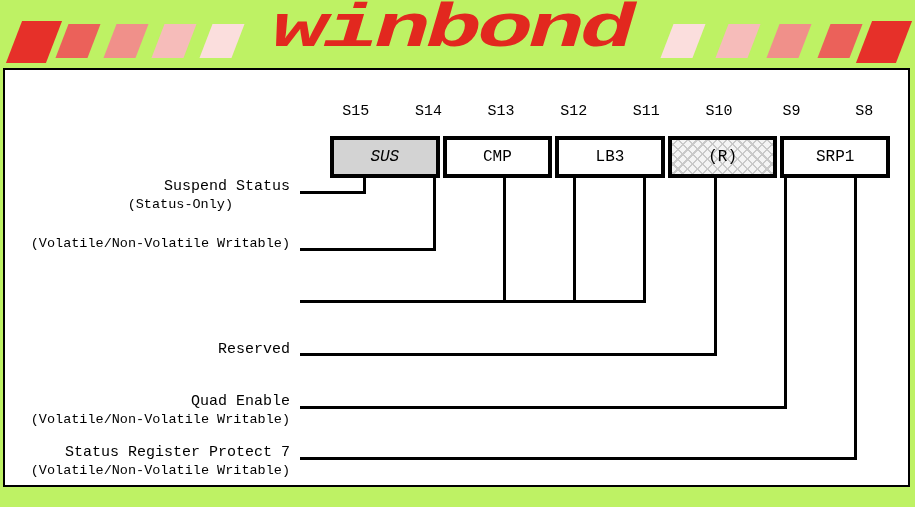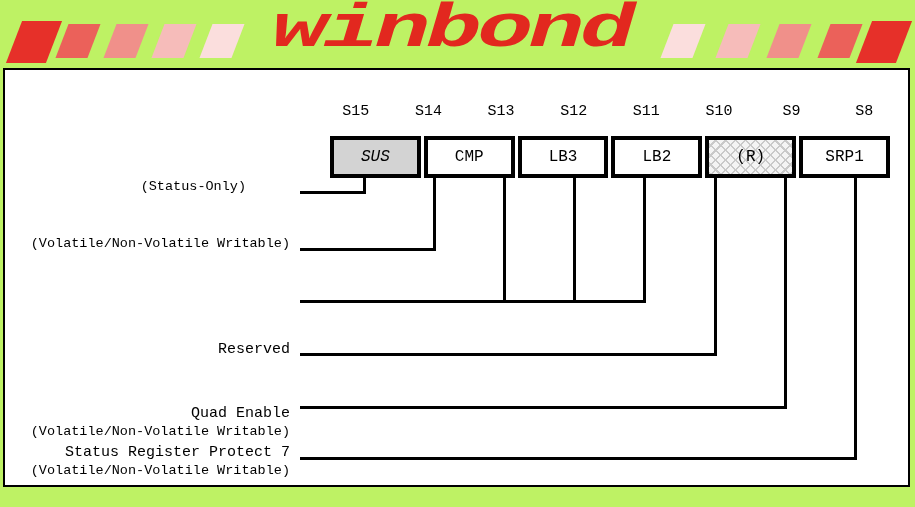--- a/index.html
+++ b/index.html
@@ -37,21 +37,21 @@
       repeating-linear-gradient(-45deg,#c9c9c9 0 1.5px,transparent 1.5px 7px);
   }
   
   .hline,.vline{position:absolute;background:#000;}
   .hline{height:3px;}
   .vline{width:3px;}
   
   .field{position:absolute;right:625px;text-align:right;white-space:nowrap;}
   .field .main{font-size:15px;line-height:18px;}
   .field .sub{font-size:13.5px;line-height:17px;}
-  .field.f-suspend .sub{margin-right:44px;}
+  .field.f-suspend .sub{margin-right:57px;}
 </style>
 </head>
 <body>
 
 <div class="canvas">
 
   <div class="logo-bar">
     <div class="stripe s-big" style="left: 14px; background-color: rgb(230, 48, 41);"></div>
     <div class="stripe s-norm" style="left: 62px; background-color: rgb(235, 97, 90);"></div>
     <div class="stripe s-norm" style="left: 110px; background-color: rgb(240, 144, 138);"></div>
@@ -77,21 +77,20 @@
     <span>S11</span>
     <span>S10</span>
     <span>S9</span>
     <span>S8</span>
   </div>
 
   <div class="bit-row">
     <div class="bit-cell shaded" style="background-color: rgb(211, 211, 211);">SUS</div>
     <div class="bit-cell">CMP</div>
     <div class="bit-cell">LB3</div>
-    <div class="bit-cell">LB2</div>
     <div class="bit-cell hatched">(R)</div>
     <div class="bit-cell">SRP1</div>
   </div>
 
   <div class="vline" style="left:363px;top:178px;height:16px"></div>
   <div class="vline" style="left:433px;top:178px;height:73px"></div>
   <div class="vline" style="left:503px;top:178px;height:125px"></div>
   <div class="vline" style="left:573px;top:178px;height:125px"></div>
   <div class="vline" style="left:643px;top:178px;height:125px"></div>
   <div class="vline" style="left:714px;top:178px;height:178px"></div>
@@ -99,31 +98,32 @@
   <div class="vline" style="left:854px;top:178px;height:282px"></div>
 
   <div class="hline" style="left:300px;top:191px;width:66px"></div>
   <div class="hline" style="left:300px;top:248px;width:136px"></div>
   <div class="hline" style="left:300px;top:300px;width:346px"></div>
   <div class="hline" style="left:300px;top:353px;width:417px"></div>
   <div class="hline" style="left:300px;top:406px;width:487px"></div>
   <div class="hline" style="left:300px;top:457px;width:557px"></div>
 
   <div class="field f-suspend" style="top:178px">
+    <div class="main">Suspend Status</div>
     <div class="sub">(Status-Only)</div>
   </div>
   <div class="field" style="top:235px">
     <div class="sub">(Volatile/Non-Volatile Writable)</div>
   </div>
   <div class="field" style="top:287px">
   </div>
   <div class="field" style="top:341px">
     <div class="main">Reserved</div>
   </div>
-  <div class="field" style="top:405px">
+  <div class="field" style="top:393px">
     <div class="main">Quad Enable</div>
     <div class="sub">(Volatile/Non-Volatile Writable)</div>
   </div>
   <div class="field" style="top:444px">
     <div class="main">Status Register Protect 7</div>
     <div class="sub">(Volatile/Non-Volatile Writable)</div>
   </div>
 
 </div>
 

